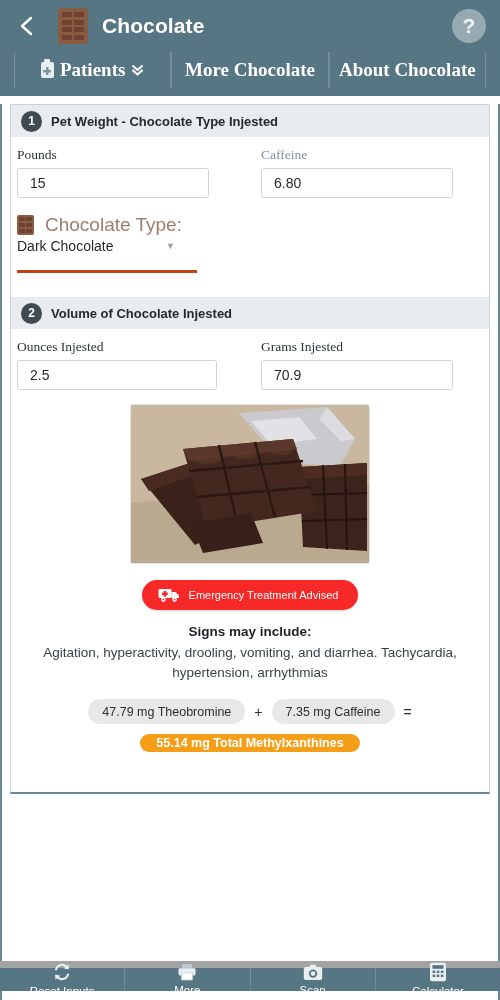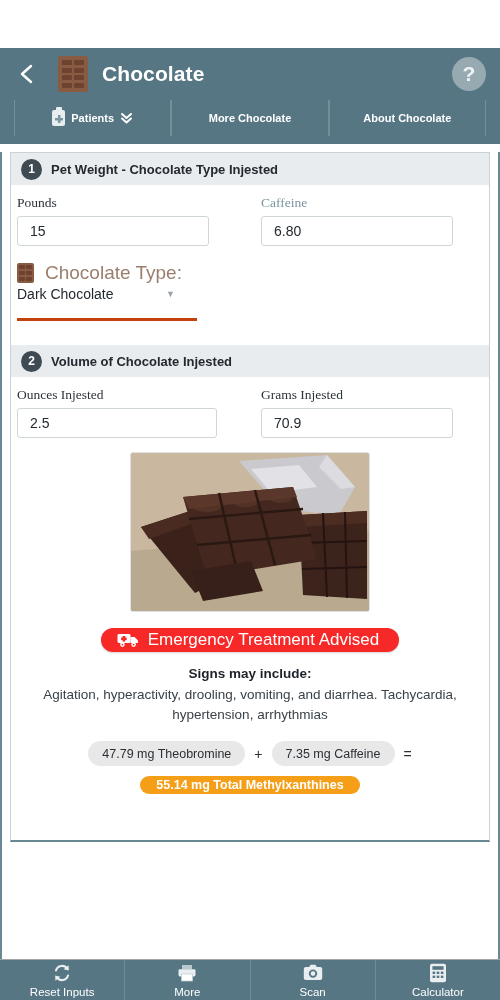--- a/index.html
+++ b/index.html
@@ -12,21 +12,20 @@
   }
 
   
   .header {
     background:#577684;
     height:52px;
     display:flex;
     align-items:center;
     padding:0 14px;
     position:relative;
-    margin-top:48px;
   }
   .back-arrow {
     width:26px; height:26px;
     display:flex; align-items:center; justify-content:center;
     margin-right:18px;
     flex:0 0 auto;
   }
   .back-arrow svg { display:block; }
   .title-bar-icon {
     width:30px; height:36px;
@@ -66,26 +65,27 @@
     display:flex;
     align-items:stretch;
     padding:0 14px 8px 14px;
   }
   .tab {
     flex:1 1 0;
     display:flex;
     align-items:center;
     justify-content:center;
     color:#ffffff;
-    font-size:11px;
+    font-size:19px;
     font-weight:bold;
     border-left:1px solid rgba(255,255,255,0.18);
     border-right:1px solid rgba(255,255,255,0.18);
     gap:6px;
     position:relative;
+    font-family:Liberation Serif, serif;
   }
   .tab:first-child { border-left:1px solid rgba(255,255,255,0.18); }
   .clipboard-icon {
     width:13px; height:16px;
     background:#e8eef0;
     border-radius:2px;
     position:relative;
     display:inline-block;
     flex:0 0 auto;
   }
@@ -215,26 +215,26 @@
     position:relative;
     background:#cdbda8;
   }
 
   
   .alert-wrap { display:flex; justify-content:center; margin-top:16px; }
   .alert-badge {
     background:#f62828;
     color:#ffffff;
     border-radius:16px;
-    height:24px;
+    height:30px;
     display:flex;
     align-items:center;
     gap:9px;
     padding:0 20px 0 16px;
-    font-size:17px;
+    font-size:11px;
     box-shadow:0 1px 2px rgba(0,0,0,0.18);
   }
   .ambulance-icon { width:22px; height:16px; flex:0 0 auto; }
 
   .signs-title {
     text-align:center;
     font-size:13.5px;
     font-weight:bold;
     color:#1d2329;
     margin-top:14px;
@@ -274,25 +274,25 @@
     height:18px;
     display:flex; align-items:center;
     padding:0 16px;
     font-size:12.5px;
     font-weight:bold;
   }
 
   
   .footer {
     position:absolute;
-    left:0; bottom:0;
+    left:0; bottom:9px;
     width:500px;
-    height:41px;
+    height:30px;
     background:#577684;
-    border-top:1px solid #a3a3a3;
+    border-top:7px solid #a3a3a3;
     display:flex;
   }
   .foot-btn {
     flex:1 1 0;
     display:flex;
     flex-direction:column;
     align-items:center;
     justify-content:center;
     gap:3px;
     color:#ffffff;

